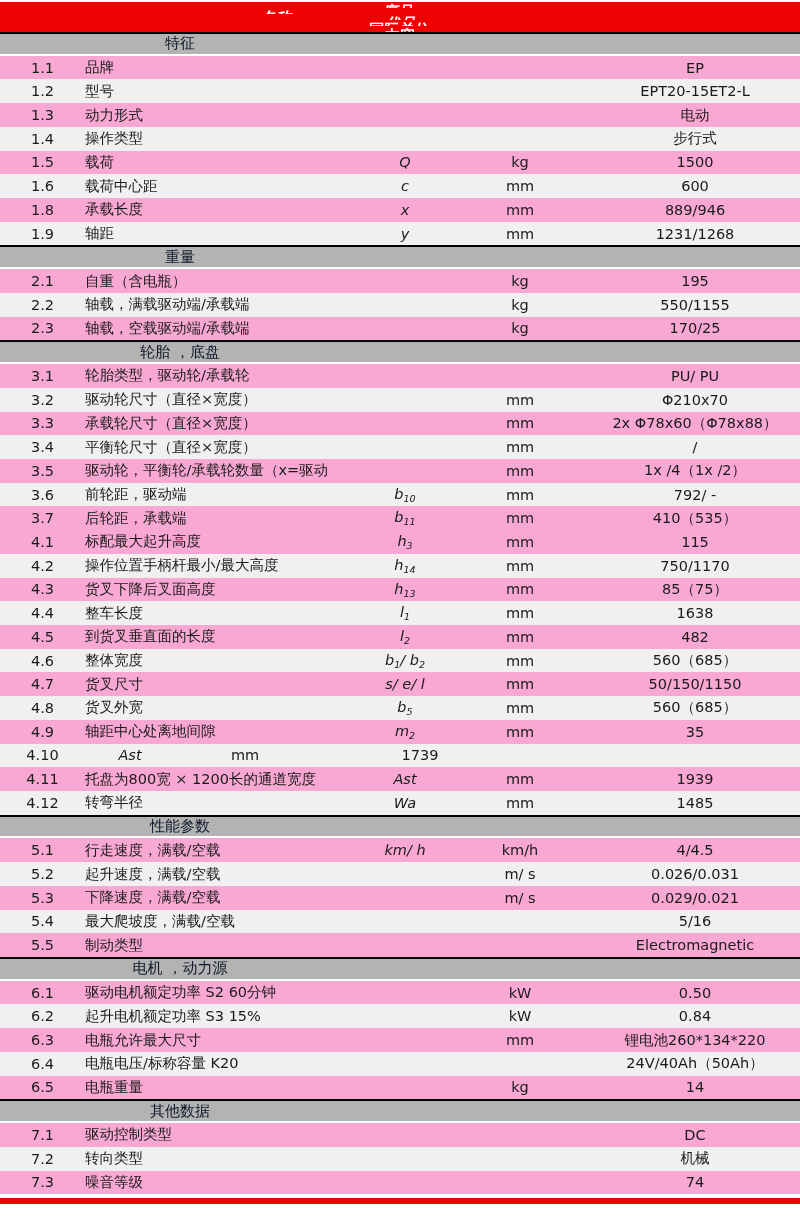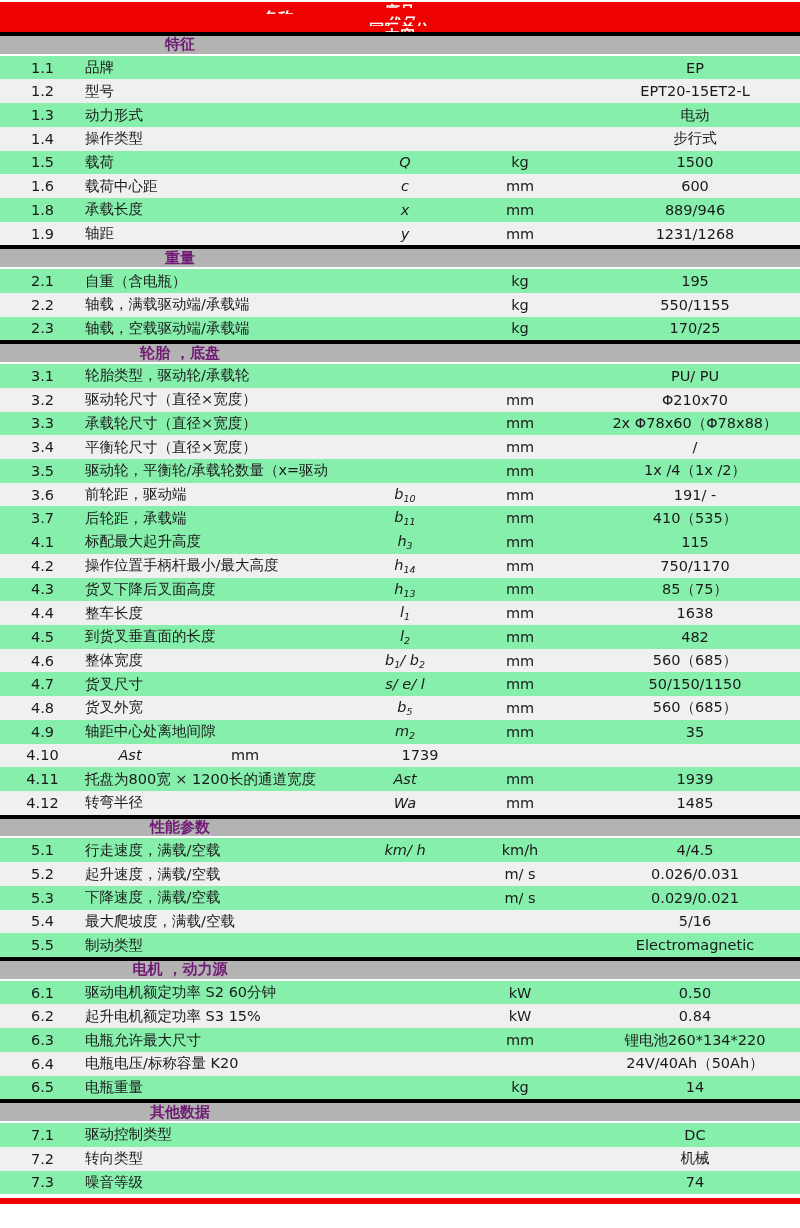--- a/index.html
+++ b/index.html
@@ -14,26 +14,26 @@
   }
   .c{box-sizing:border-box;overflow:hidden;white-space:nowrap;}
   .c.no{width:85px;text-align:center;}
   .c.name{width:275px;text-align:left;}
   .c.code{width:90px;text-align:center;font-style:italic;}
   .c.unit{width:140px;text-align:center;}
   .c.value{width:210px;text-align:center;}
   .tbody{display:block;}
   .row{
     display:flex;align-items:center;height:23.72px;
-    font-size:14.5px;color:#1a1a1a;background:#86efac;
+    font-size:14.5px;color:#1a1a1a;background:#f9a8d4;
   }
   .row.alt{background:#f0f0f0;}
   .row.section{
-    background:#b3b3b3;border-top:4px solid #000000;border-bottom:2px solid #fff;
-    box-sizing:border-box;font-weight:bold;color:#701a75;
+    background:#b3b3b3;border-top:2px solid #000000;border-bottom:2px solid #fff;
+    box-sizing:border-box;font-weight:normal;color:#0f172a;
   }
   .section-title{width:360px;text-align:center;font-size:15px;}
   sub{font-size:9.5px;line-height:1;vertical-align:-3px;}
   .bottom-bar{height:6px;margin-top:4px;background:var(--accent,#ee0202);}
 </style>
 </head>
 <body>
 
 <div class="page" style="--accent: #ee0202;">
 
@@ -165,21 +165,21 @@
         <div class="c name">驱动轮，平衡轮/承载轮数量（x=驱动</div>
         <div class="c code"></div>
         <div class="c unit">mm</div>
         <div class="c value">1x /4（1x /2）</div>
       </div>
       <div class="row data alt">
         <div class="c no">3.6</div>
         <div class="c name">前轮距，驱动端</div>
         <div class="c code">b<sub>10</sub></div>
         <div class="c unit">mm</div>
-        <div class="c value">191/ -</div>
+        <div class="c value">792/ -</div>
       </div>
       <div class="row data">
         <div class="c no">3.7</div>
         <div class="c name">后轮距，承载端</div>
         <div class="c code">b<sub>11</sub></div>
         <div class="c unit">mm</div>
         <div class="c value">410（535）</div>
       </div>
       <div class="row data">
         <div class="c no">4.1</div>

